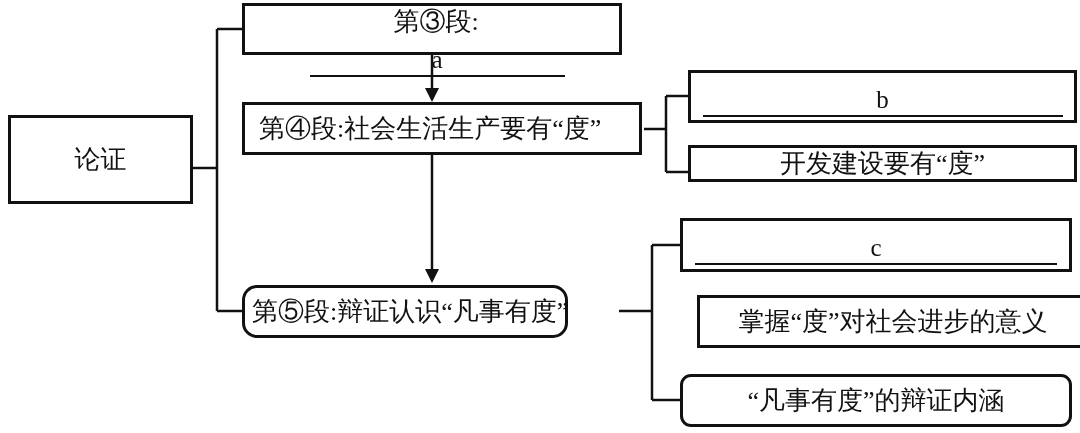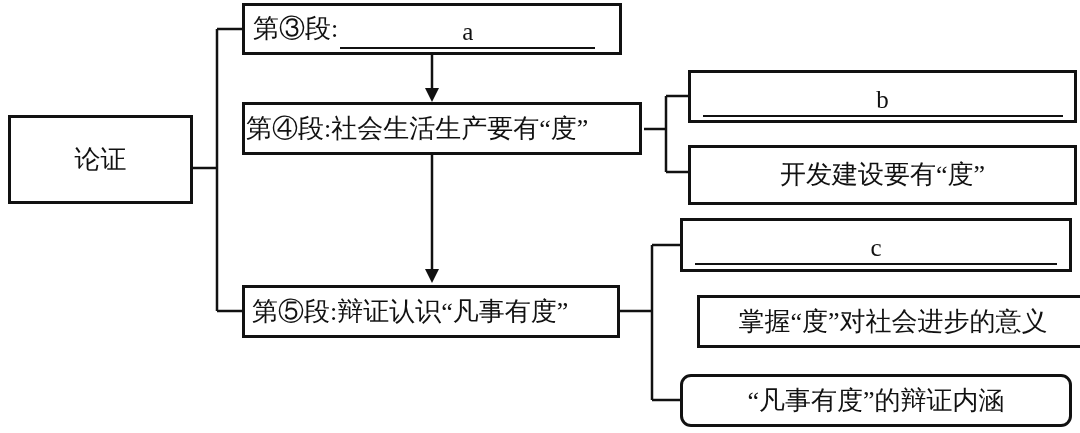--- a/index.html
+++ b/index.html
@@ -38,25 +38,25 @@
     justify-content: center;
   }
   .root-box {
     left: 8px;  top: 115px;
     width: 185px; height: 89px;
     flex-direction: column;
     justify-content: center;
     text-align: center;
   }
   .root-box .rline { line-height: 42px; }
-  .p3-box { left: 242px; top: 3px;   width: 380px; height: 52px; padding-left: 8px; }
-  .p4-box { left: 242px; top: 102px; width: 400px; height: 53px; padding-left: 1px; }
-  .p5-box { left: 242px; top: 285px; width: 378px; height: 53px; padding-left: 7px; }
+  .p3-box { left: 242px; top: 3px;   width: 380px; height: 52px; padding-left: 8px; flex-direction: column; }
+  .p4-box { left: 242px; top: 102px; width: 400px; height: 53px; padding-left: 14px; }
+  .p5-box { left: 242px; top: 285px; width: 326px; height: 53px; padding-left: 7px; border-radius: 15px; }
   .b-box  { left: 688px; top: 70px;  width: 389px; height: 53px; }
-  .kaifa-box   { left: 688px; top: 145px; width: 389px; height: 60px; }
+  .kaifa-box   { left: 688px; top: 145px; width: 389px; height: 37px; }
   .c-box  { left: 680px; top: 218px; width: 392px; height: 54px; }
   .zhangwo-box { left: 680px; top: 295px; width: 392px; height: 53px; margin-left: 17px; }
   .fanshi-box  { left: 680px; top: 374px; width: 392px; height: 53px; border-radius: 11px; }
   .blank {
     display: inline-block;
     border-bottom: 2.5px solid #111111;
     text-align: center;
     font-size: 25px;
     line-height: 30px;
     margin-top: 8px;

